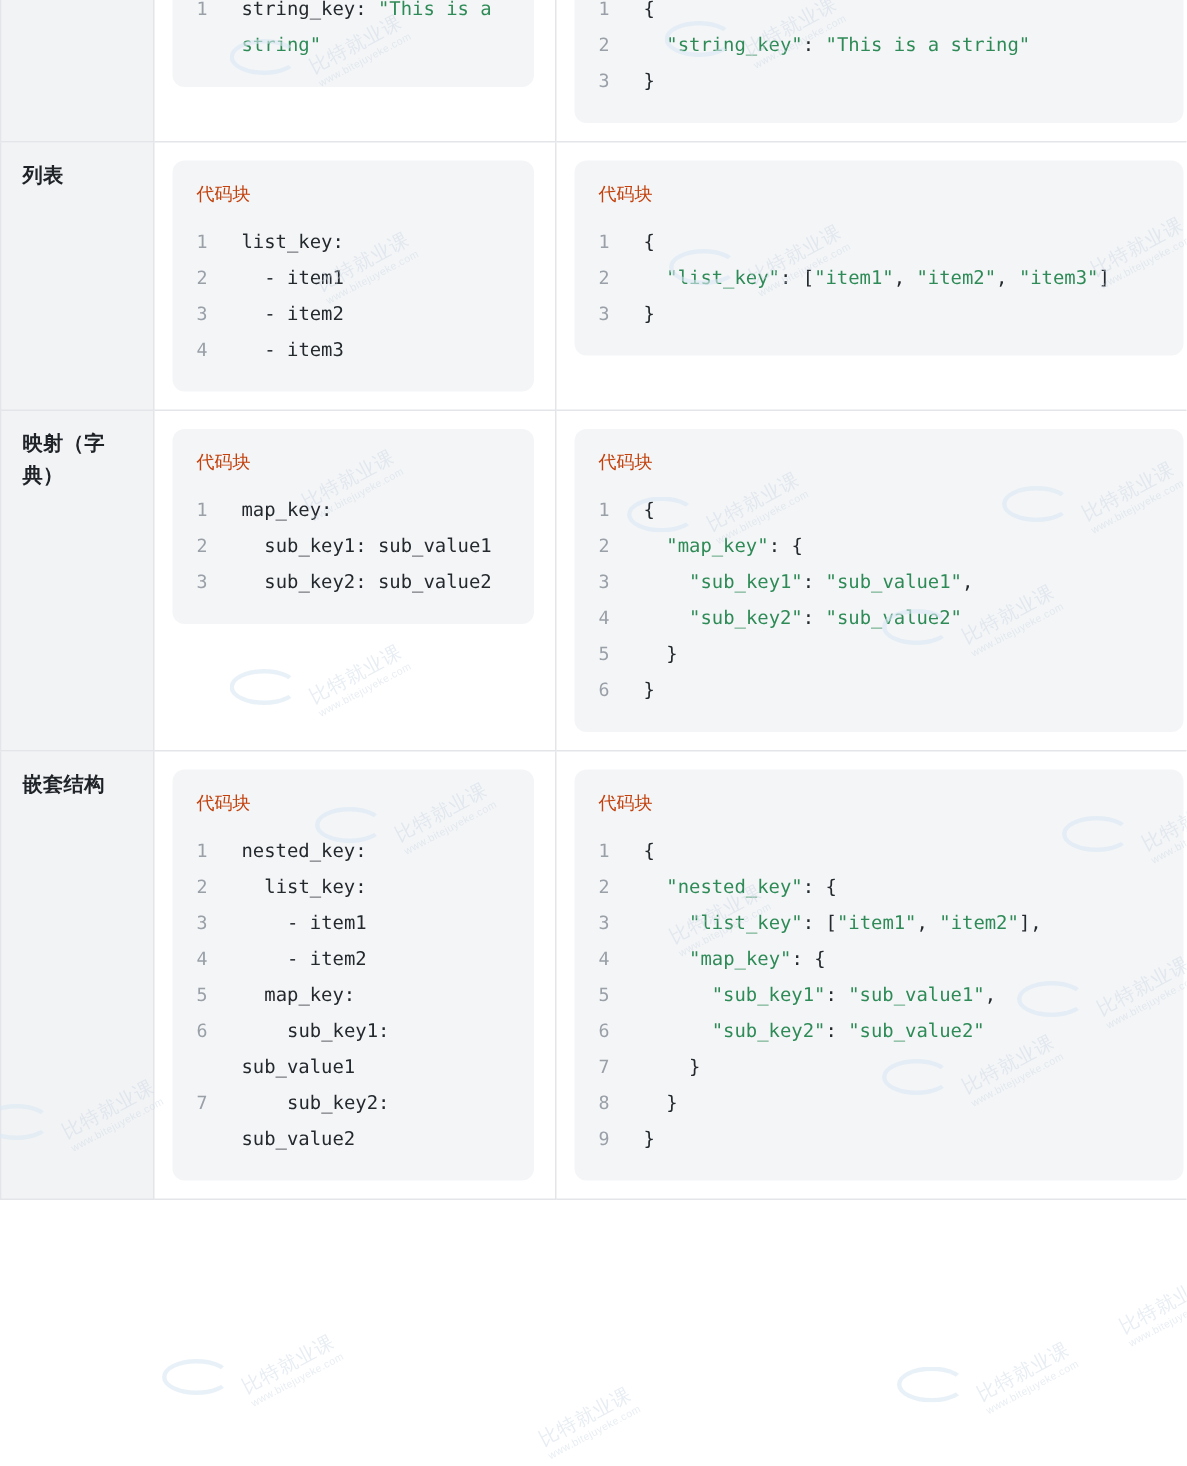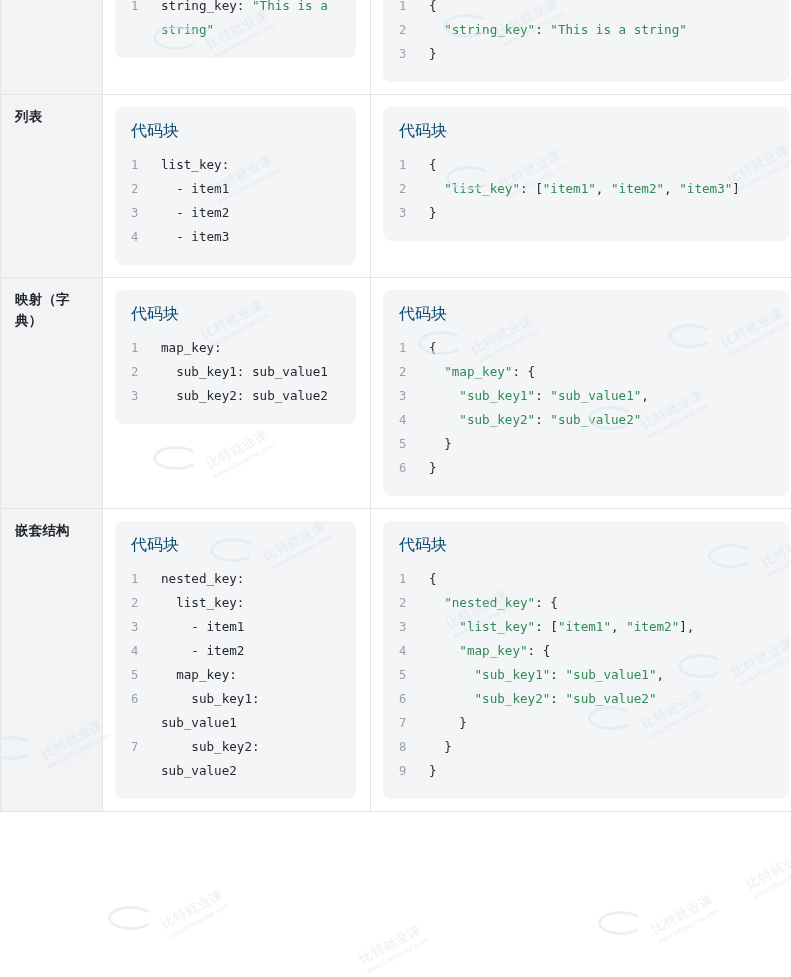--- a/index.html
+++ b/index.html
@@ -89,22 +89,22 @@
     border-radius: 8px;
     padding: 14px 16px 16px 16px;
     position: relative;
   }
   tr.row-clip .code-block {
     border-top-left-radius: 0;
     border-top-right-radius: 0;
     padding-top: 0;
   }
   .code-caption {
-    font-size: 16px;
-    color: #0c4a6e;
+    font-size: 12px;
+    color: #c2410c;
     margin-bottom: 11px;
     font-family: Liberation Serif, serif;
   }
   .code-lines {
     font-family: "DejaVu Sans Mono", "Liberation Mono", monospace;
     font-size: 12.6px;
     line-height: 24px;
   }
   .code-line {
     display: flex;

